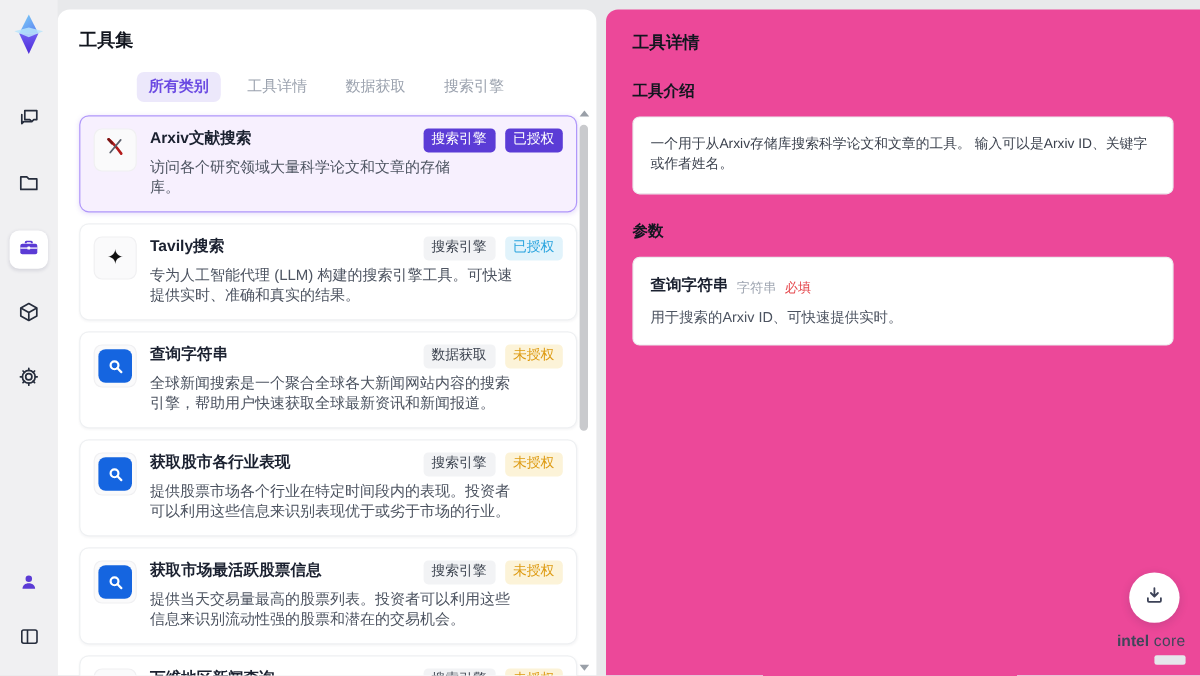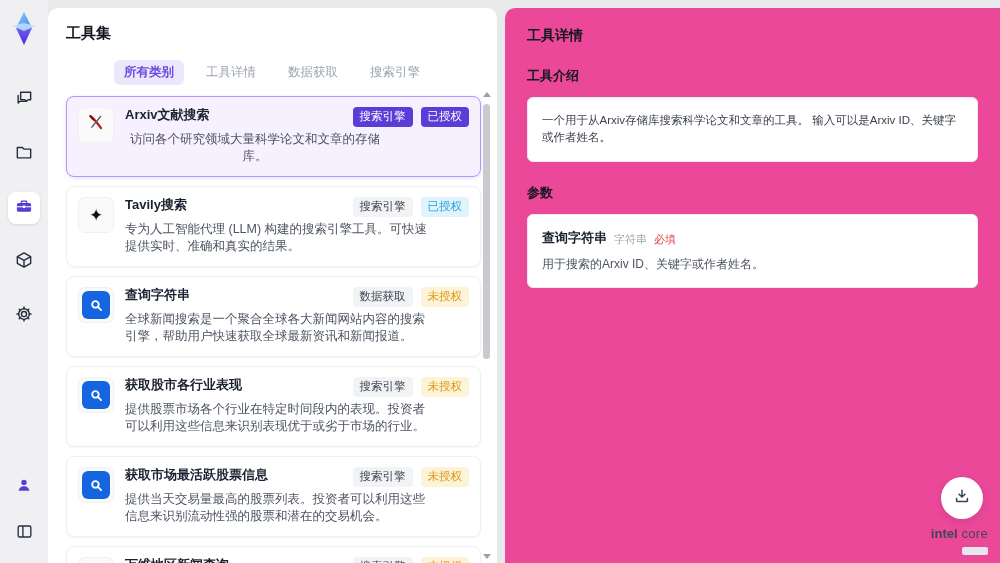--- a/index.html
+++ b/index.html
@@ -27,21 +27,21 @@
   .card-icon { width:36px; height:36px; border-radius:7px; flex-shrink:0; display:flex; align-items:center; justify-content:center; background:#fafafb; border:1px solid #f0f0f2; }
   .card-main { flex:1; min-width:0; }
   .card-head { display:flex; align-items:flex-start; }
   .card-title { font-size:13px; font-weight:bold; color:#1b2130; line-height:1.3; }
   .card-tags { margin-left:auto; display:flex; gap:8px; padding-left:8px; }
   .tag { font-size:11.5px; line-height:1; padding:4px 7px; border-radius:4px; white-space:nowrap; background:#f2f3f5; color:#3f4652; }
   .tag.auth-yes { background:#e1f3fb; color:#2aa4de; }
   .tag.auth-no  { background:#fcf3d8; color:#dp9a11; color:#dd9a11; }
   .card.selected .tag { background:#5b3cd6; color:#ffffff; }
   .card-desc { font-size:12.5px; color:#4d5461; line-height:1.42; margin-top:4px; max-width:305px; }
-  .card.selected .card-desc { max-width:260px;text-align:center; }
+  .card.selected .card-desc { max-width:260px; }
 
   .news-tile { width:28px; height:28px; border-radius:6px; background:#1565e0; display:flex; align-items:center; justify-content:center; }
   .tavily-star { font-size:17px; color:#111; font-family:"DejaVu Sans",sans-serif; }
 
   
   .sb { position:absolute; right:6px; top:82px; bottom:2px; width:9px; }
   .sb-arrow { width:0; height:0; border-left:4px solid transparent; border-right:4px solid transparent; margin:2px auto; }
   .sb-arrow.up { border-bottom:5px solid #9aa0a8; }
   .sb-arrow.down { border-top:5px solid #9aa0a8; position:absolute; bottom:2px; left:0; right:0; margin:auto; }
   .sb-thumb { position:absolute; top:14px; left:1px; width:7px; height:255px; background:#c9cacd; border-radius:4px; }
@@ -312,21 +312,21 @@
   <div class="info-box">
     <div class="intro-text">一个用于从Arxiv存储库搜索科学论文和文章的工具。 输入可以是Arxiv ID、关键字或作者姓名。</div>
   </div>
   <div class="section-head">参数</div>
   <div class="info-box">
     <div class="param-line">
       <span class="param-name">查询字符串</span>
       <span class="param-type">字符串</span>
       <span class="param-required">必填</span>
     </div>
-    <div class="param-desc">用于搜索的Arxiv ID、关键字或作者姓名。</div>
+    <div class="param-desc">用于搜索的Arxiv ID、可快速提供实时。</div>
   </div>
 </div>
 
 <div class="fab">
   <span>
     <svg width="20" height="20" viewBox="0 0 24 24" fill="none" stroke="#3c4257" stroke-width="1.8" stroke-linecap="round" stroke-linejoin="round">
       <path d="M12 5v8M8.5 9.8 12 13.3l3.5-3.5M5.5 15v2.6a1 1 0 0 0 1 1h11a1 1 0 0 0 1-1V15"></path>
     </svg>
   </span>
 </div>

